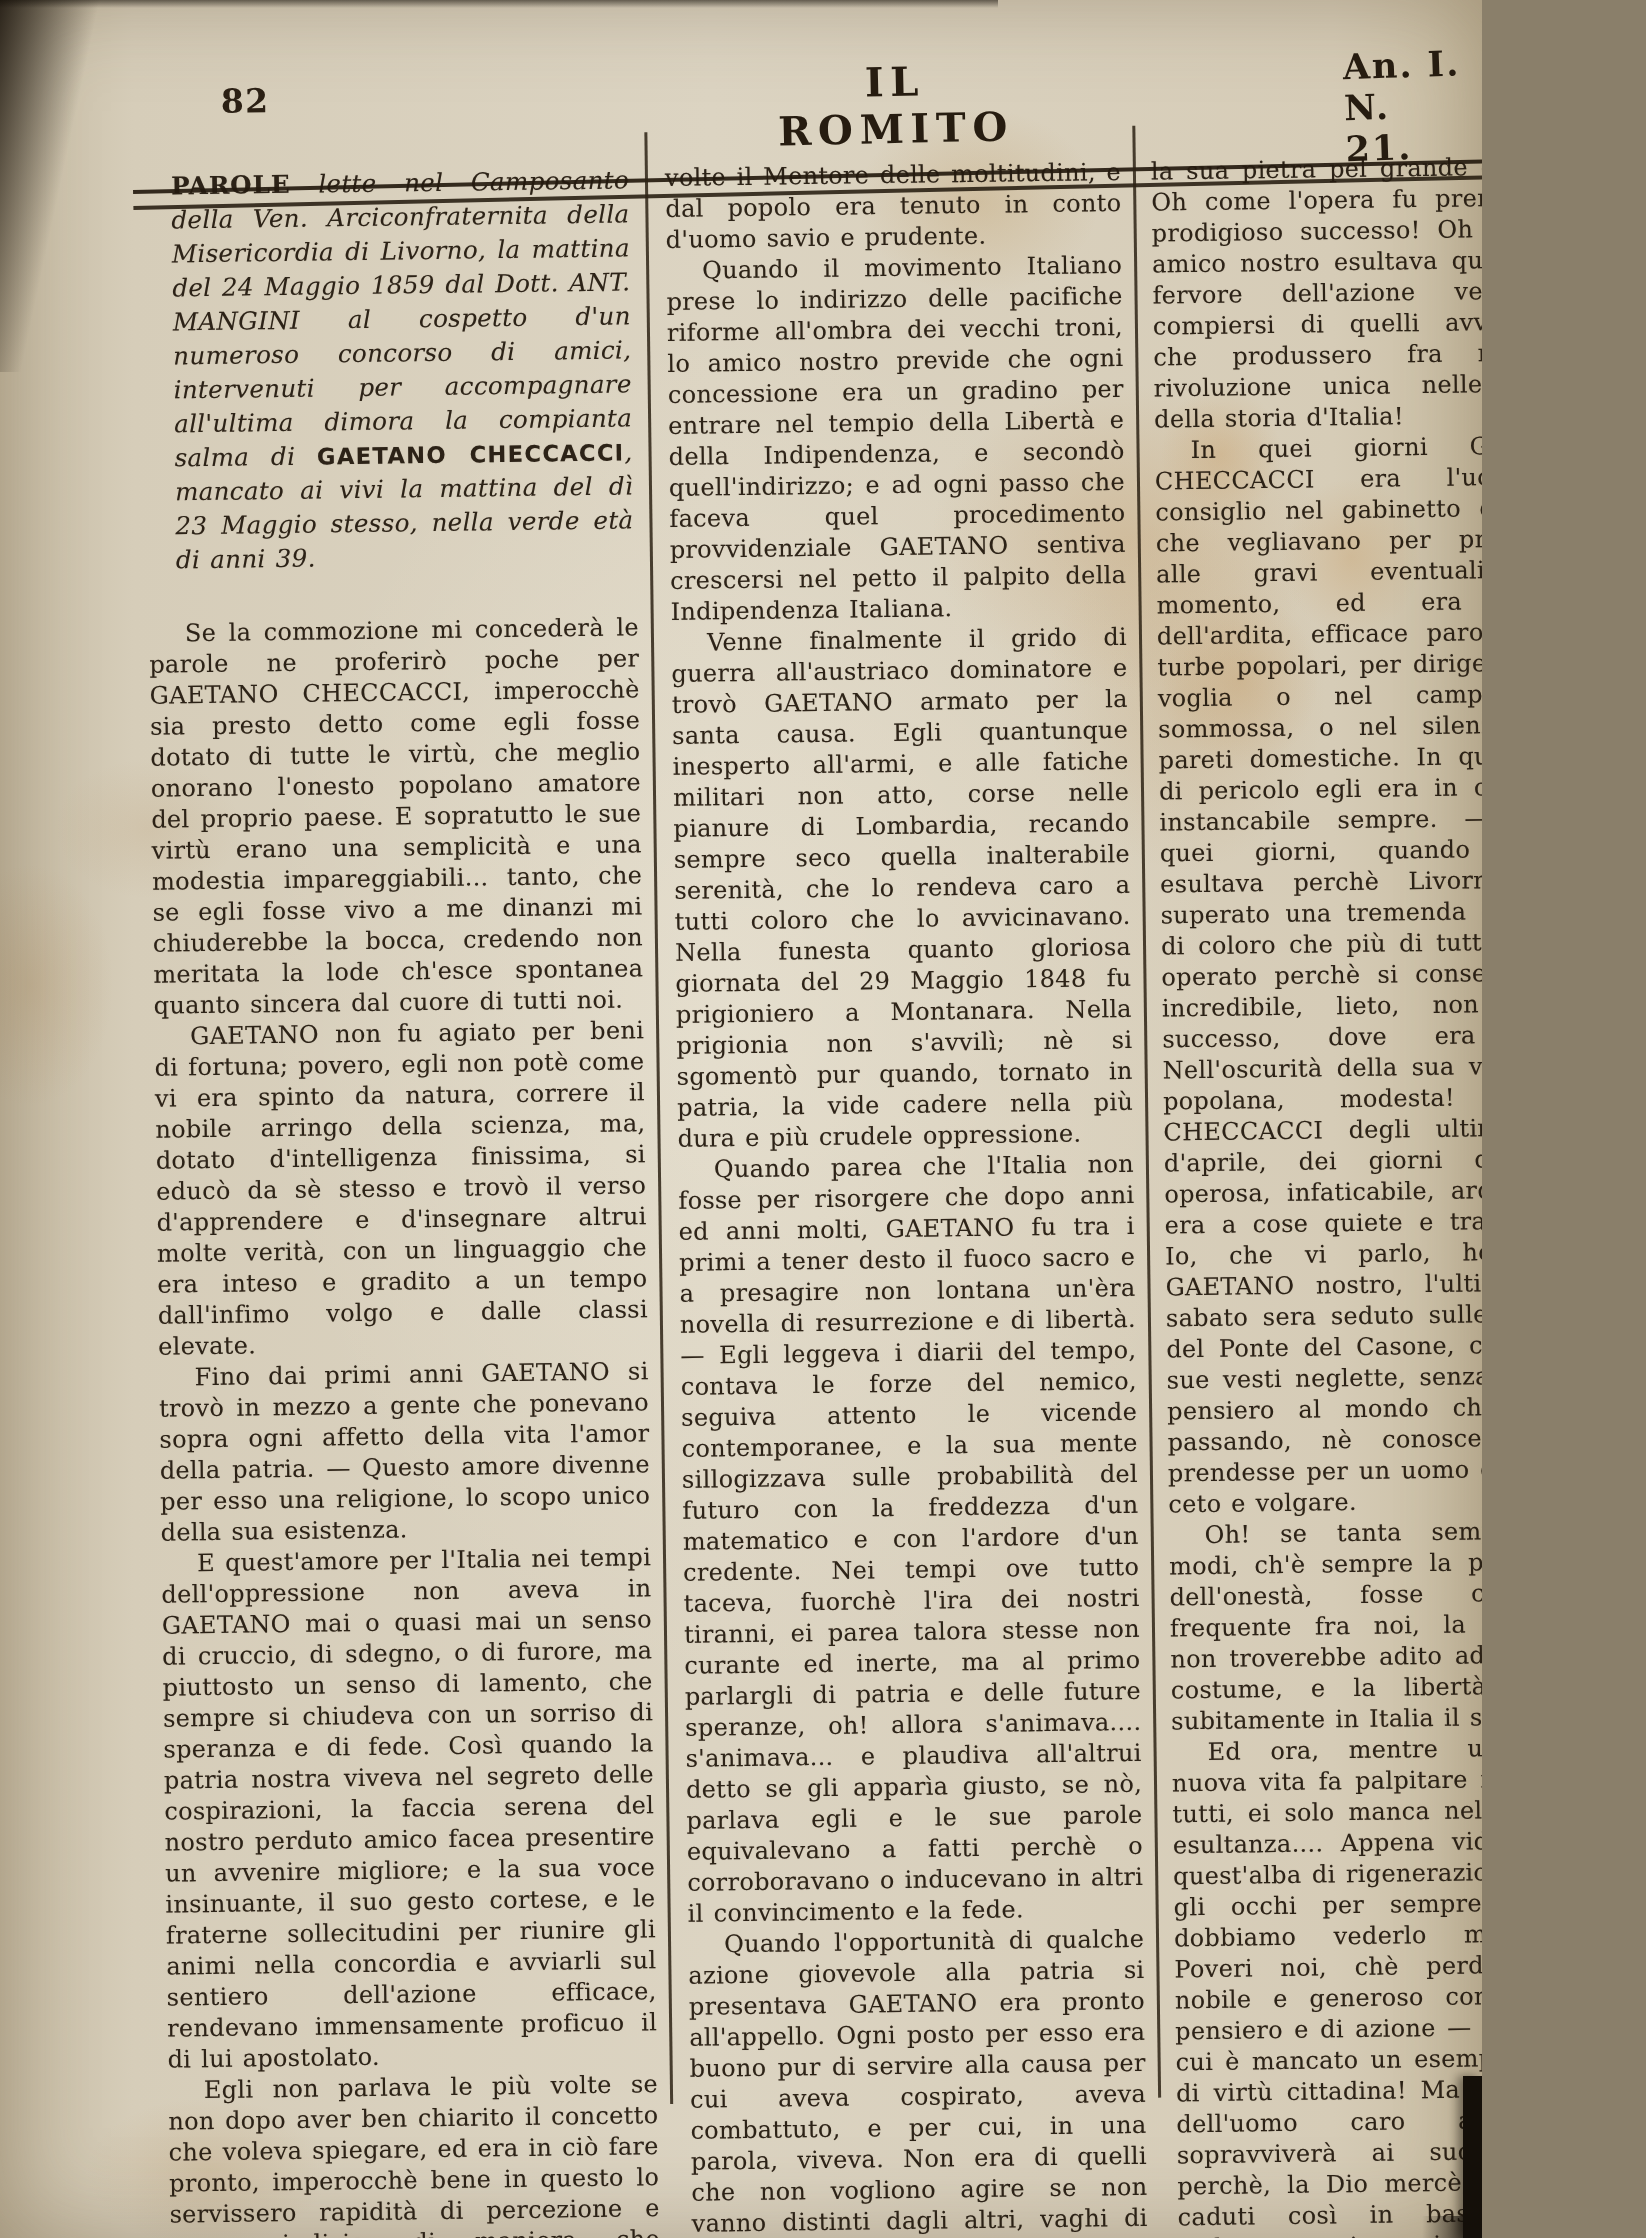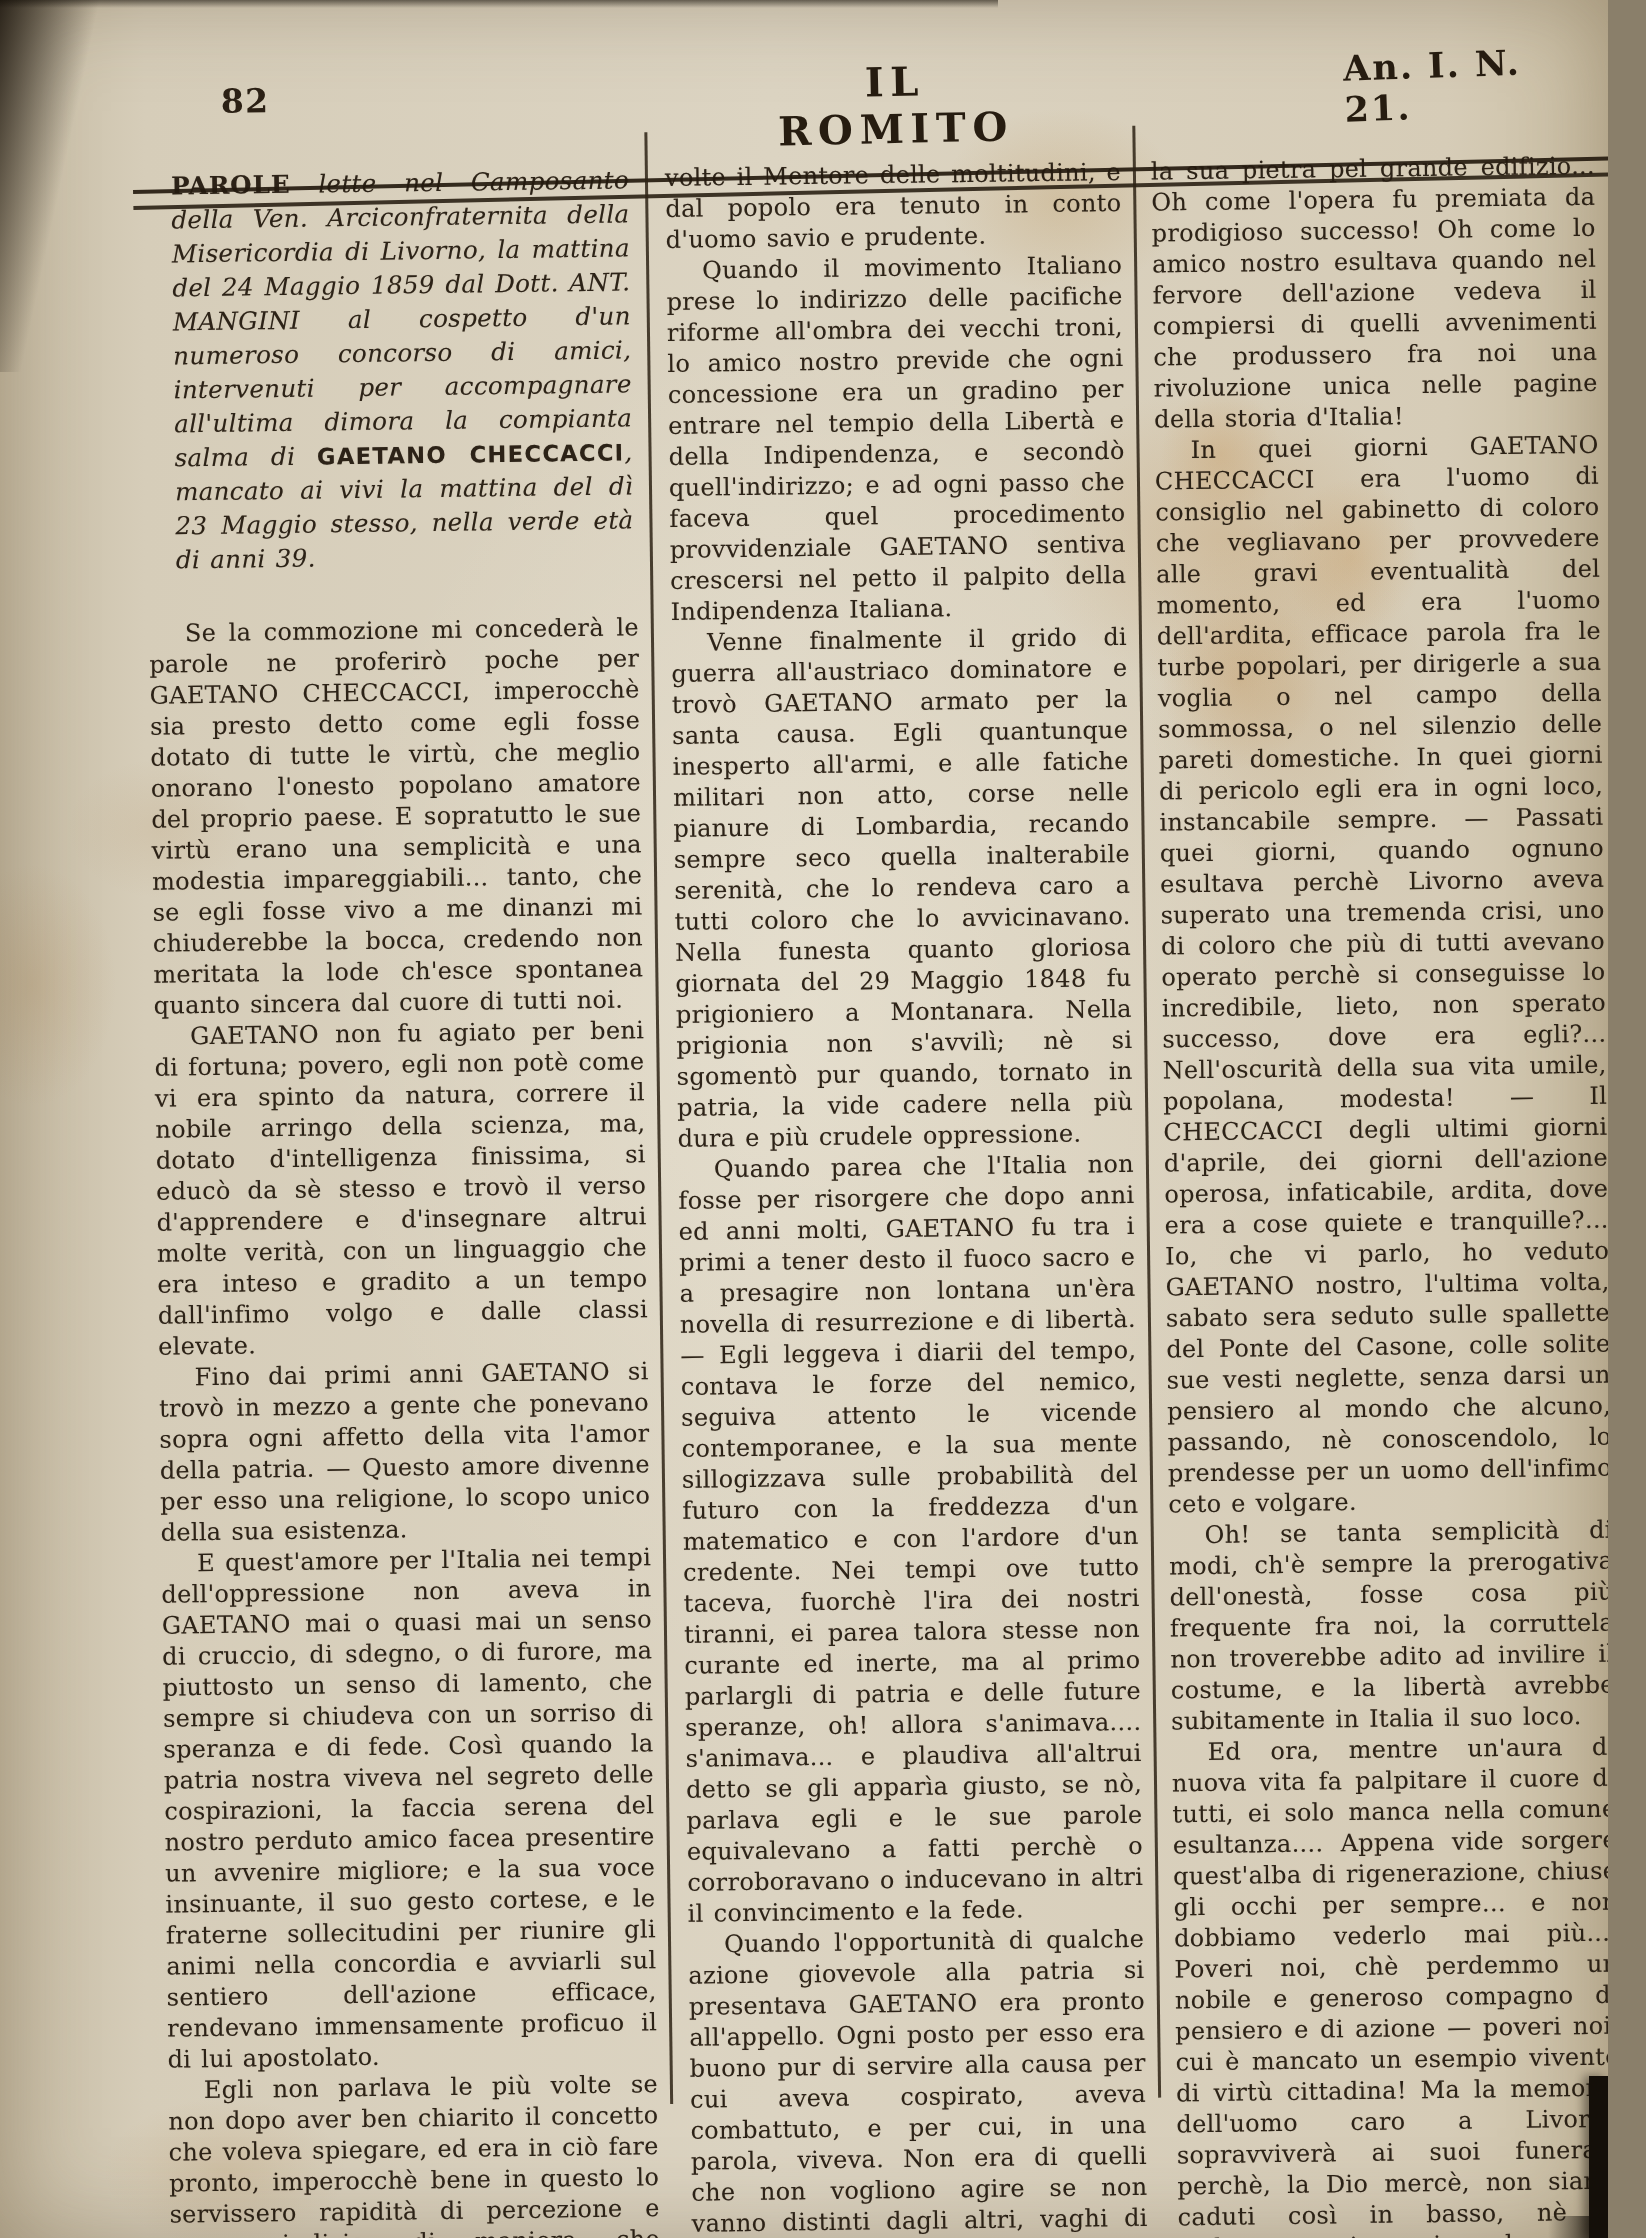--- a/index.html
+++ b/index.html
@@ -1,17 +1,17 @@
 <!DOCTYPE html>
 <html style="font-size:10.6px"><head>
 <meta charset="utf-8">
 <style>
   html,body { margin:0; padding:0; background:#8a7f6a; }
   .page {
-    position:relative; width:1608px; height:2239px; overflow:hidden;
+    position:relative; width:1482px; height:2239px; overflow:hidden;
     font-family:"DejaVu Serif","Liberation Serif",serif;
     background:
       radial-gradient(ellipse 279px 219px at 76% 24%, rgba(186,140,80,.28), transparent 70%),
       radial-gradient(ellipse 173px 133px at 66% 9%, rgba(176,130,60,.22), transparent 70%),
       radial-gradient(ellipse 200px 253px at 80% 31%, rgba(180,135,75,.20), transparent 70%),
       radial-gradient(ellipse 120px 173px at 2% 44%, rgba(165,122,68,.18), transparent 70%),
       radial-gradient(ellipse 173px 106px at 14% 97%, rgba(170,125,65,.18), transparent 70%),
       radial-gradient(ellipse 133px 100px at 10% 37%, rgba(165,122,68,.12), transparent 70%),
       radial-gradient(ellipse 599px 865px at 50% 45%, rgba(255,252,240,.25), transparent 80%),
       linear-gradient(90deg,#c6bba3,#d6cdb9 9%,#dcd4c2 48%,#d6ccb7 90%,#c9bda2);

